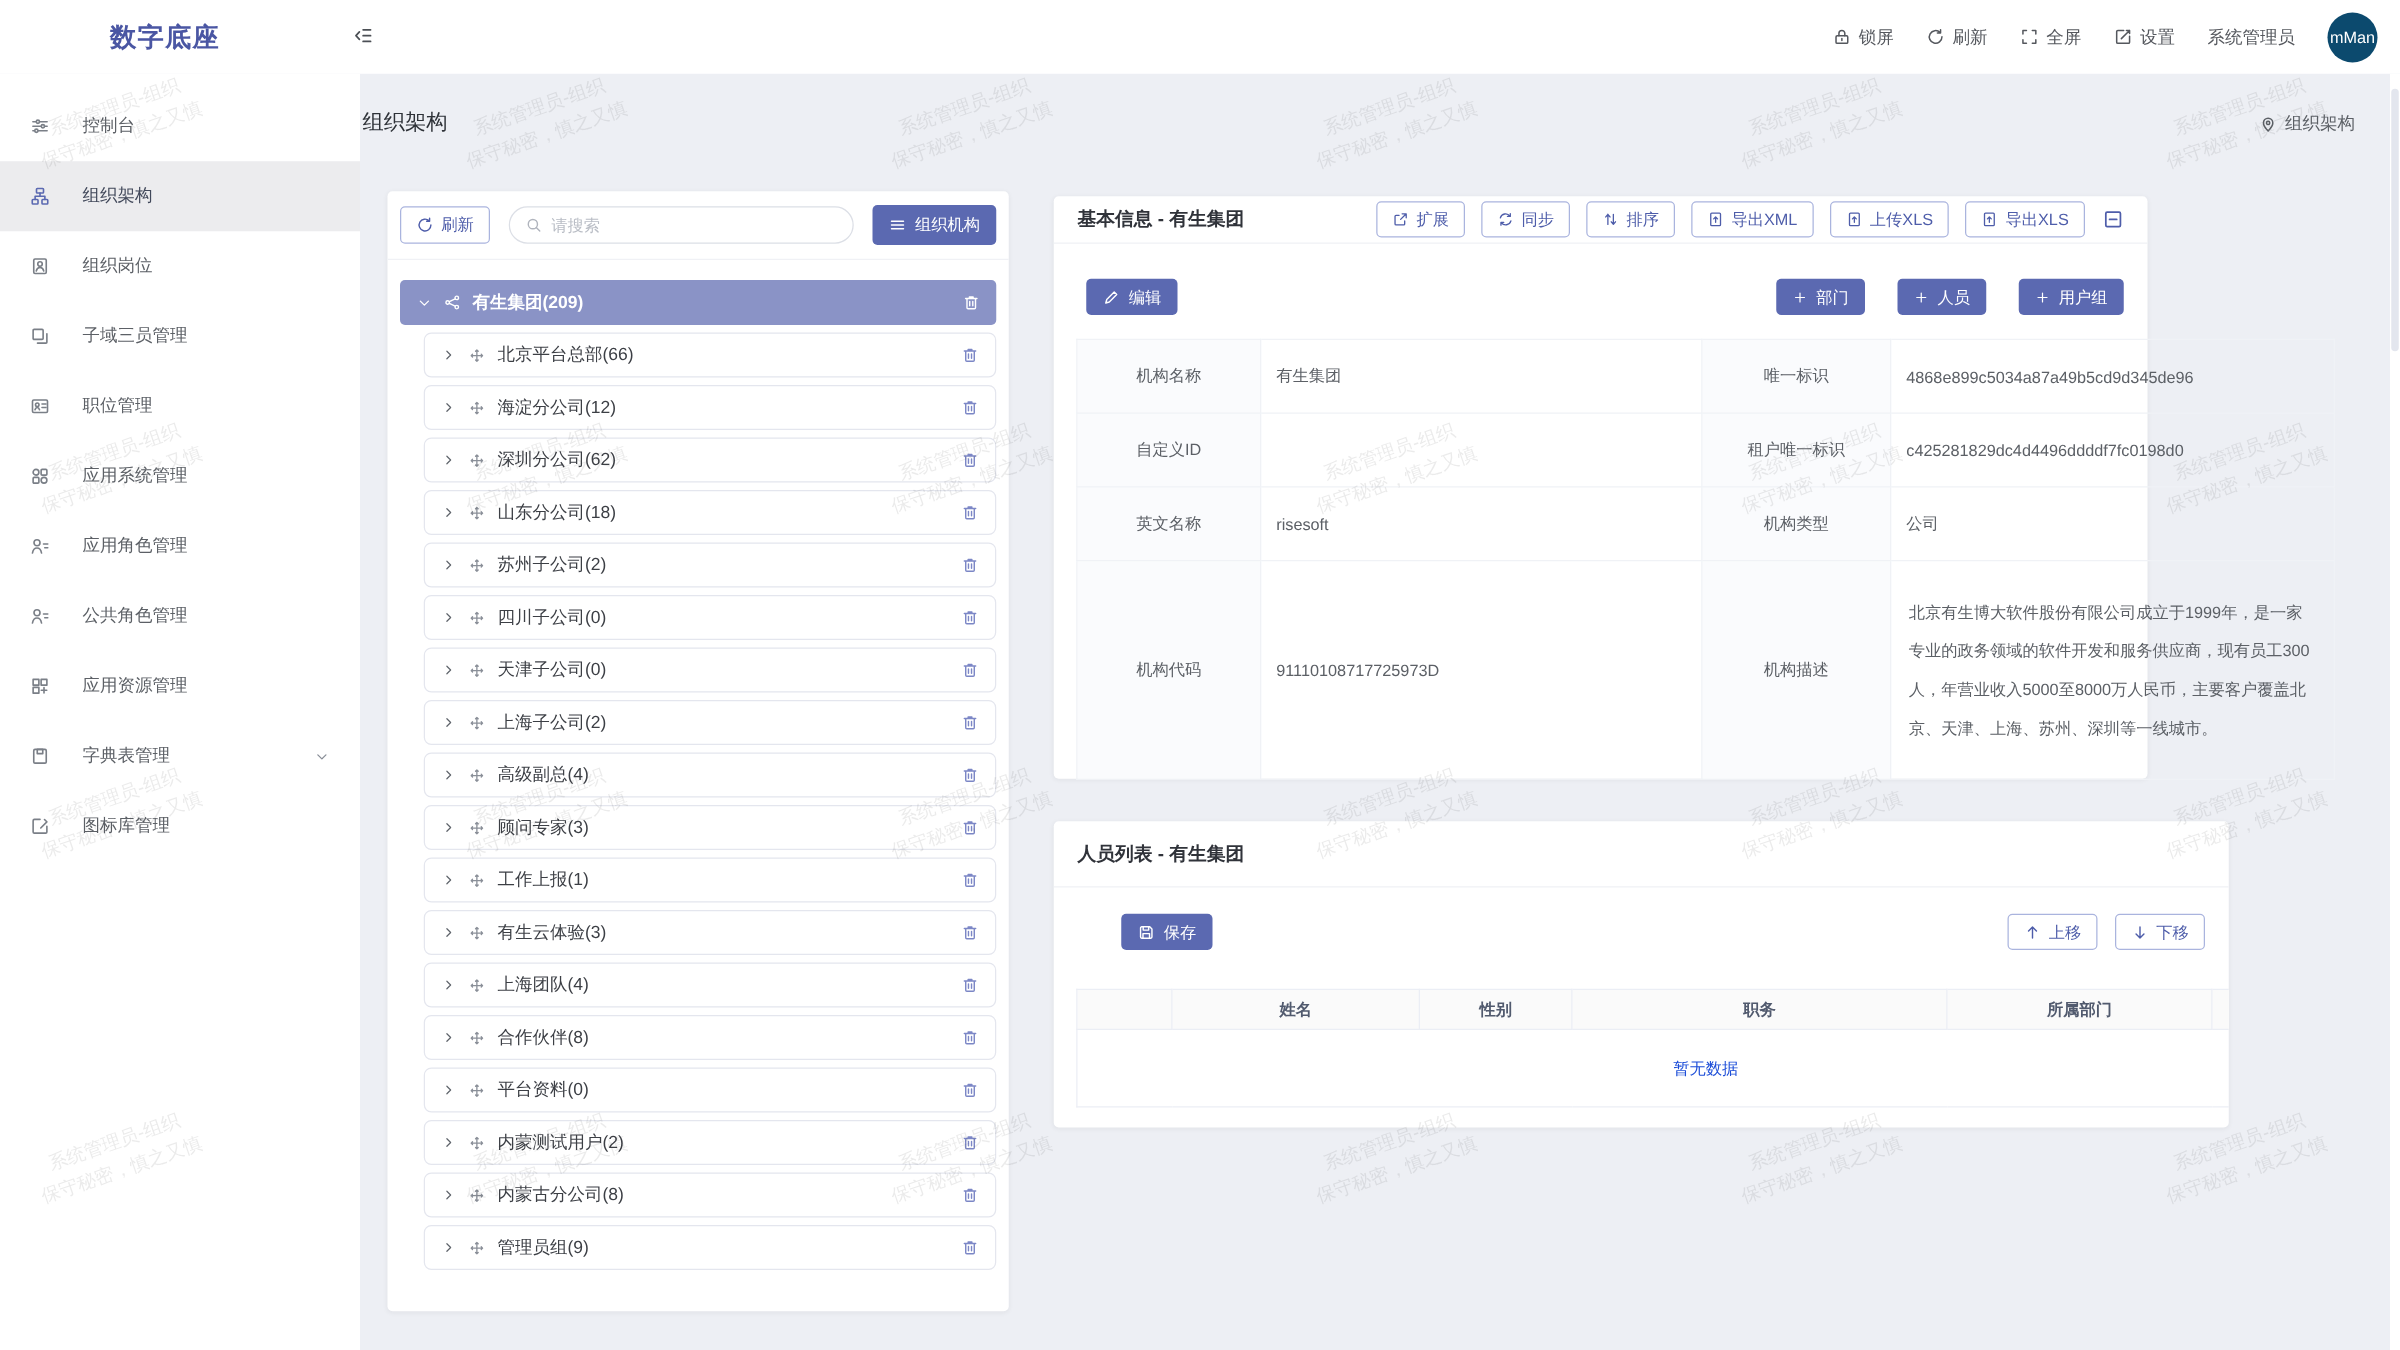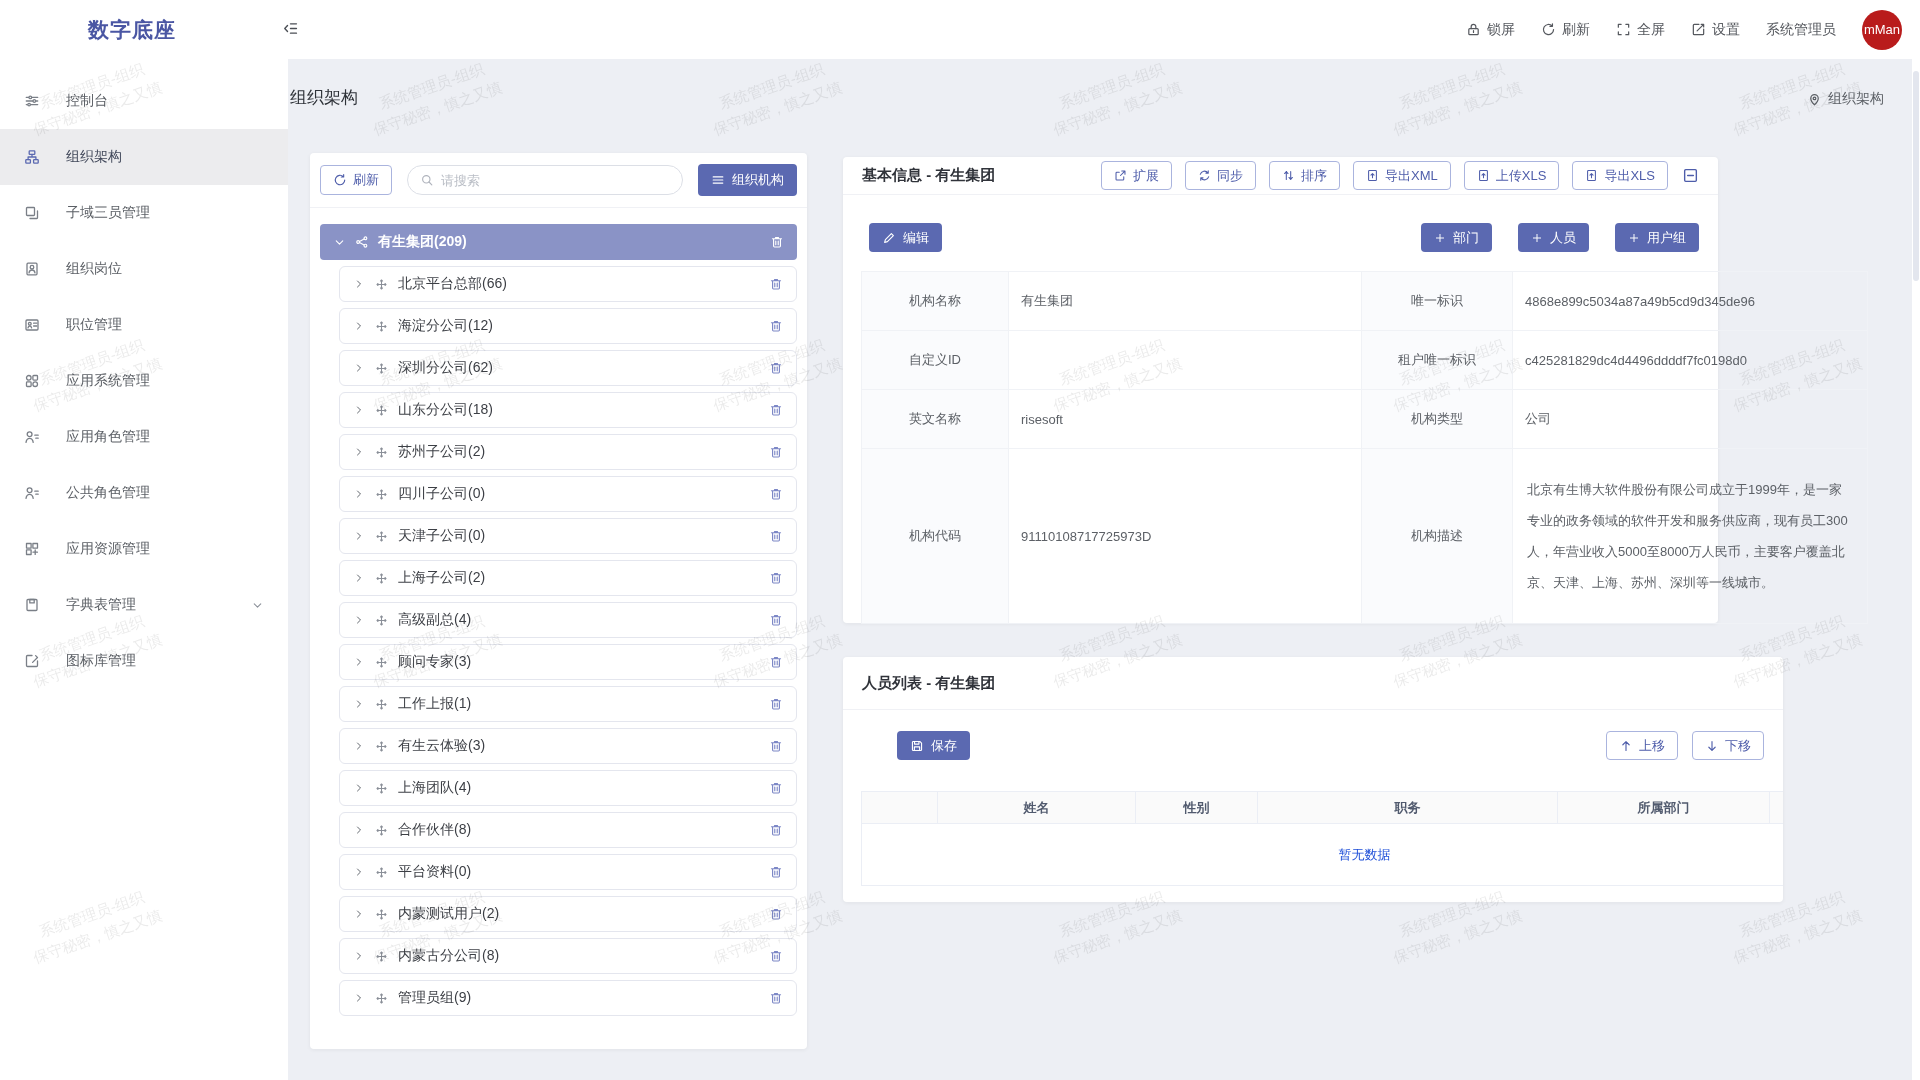--- a/index.html
+++ b/index.html
@@ -8,21 +8,21 @@
   #app { position:relative; width:1920px; height:1080px; }
 
   
   .topbar { position:absolute; top:0; left:0; right:0; height:59px; background:#fff; z-index:5; }
   .logo { position:absolute; left:88px; top:0; height:59px; display:flex; align-items:center;
           font-size:21px; font-weight:700; color:#4a56a3; letter-spacing:1px; }
   .collapse-btn { position:absolute; left:282px; top:20px; color:#4b4f55; cursor:pointer; }
   .top-actions { position:absolute; right:18px; top:0; height:59px; display:flex; align-items:center;
                  gap:26px; color:#55585e; font-size:14px; }
   .top-action { display:flex; align-items:center; gap:6px; cursor:pointer; }
-  .avatar { width:40px; height:40px; border-radius:50%; background:#b91c1c; color:#fff;
+  .avatar { width:40px; height:40px; border-radius:50%; background:#0c4a6e; color:#fff;
             display:flex; align-items:center; justify-content:center; font-size:13px; overflow:hidden; }
 
   
   .sidebar { position:absolute; top:59px; left:0; width:288px; bottom:0; background:#fff; z-index:4; padding-top:14px; }
   .side-item { height:56px; display:flex; align-items:center; padding:0 24px; gap:26px;
                color:#5c6066; font-size:14px; cursor:pointer; }
   .side-item .s-icon { color:#7a7f87; display:flex; }
   .side-item.active { background:#ececee; color:#41485a; }
   .side-item.active .s-icon { color:#5b69b1; }
   .side-item .chev { margin-left:auto; color:#8a8f98; display:flex; }
@@ -160,35 +160,35 @@
             <rect x="1.8" y="10.6" width="4.6" height="3.6" rx=".6"></rect>
             <rect x="9.6" y="10.6" width="4.6" height="3.6" rx=".6"></rect>
             <path d="M8 5.4v2.4M4.1 10.6V8h7.8v2.6"></path>
           </svg>
         </span>
         <span>组织架构</span>
       </div>
       <div class="side-item">
         <span class="s-icon">
           <svg width="16" height="16" viewBox="0 0 16 16" fill="none" stroke="currentColor" stroke-width="1.3" stroke-linecap="round" stroke-linejoin="round">
-            <rect x="2.5" y="2.5" width="8" height="8" rx=".8"></rect>
-            <path d="M13.5 6v6.8a.7.7 0 0 1-.7.7H6"></path>
-          </svg>
-        </span>
-        <span>子域三员管理</span>
-      </div>
-      <div class="side-item">
-        <span class="s-icon">
-          <svg width="16" height="16" viewBox="0 0 16 16" fill="none" stroke="currentColor" stroke-width="1.3" stroke-linecap="round" stroke-linejoin="round">
             <rect x="3" y="2.2" width="10" height="11.6" rx="1"></rect>
             <circle cx="8" cy="6.2" r="1.8"></circle>
             <path d="M5 11.8c.4-1.8 1.6-2.8 3-2.8s2.6 1 3 2.8"></path>
           </svg>
         </span>
         <span>组织岗位</span>
+      </div>
+      <div class="side-item">
+        <span class="s-icon">
+          <svg width="16" height="16" viewBox="0 0 16 16" fill="none" stroke="currentColor" stroke-width="1.3" stroke-linecap="round" stroke-linejoin="round">
+            <rect x="2.5" y="2.5" width="8" height="8" rx=".8"></rect>
+            <path d="M13.5 6v6.8a.7.7 0 0 1-.7.7H6"></path>
+          </svg>
+        </span>
+        <span>子域三员管理</span>
       </div>
       <div class="side-item">
         <span class="s-icon">
           <svg width="16" height="16" viewBox="0 0 16 16" fill="none" stroke="currentColor" stroke-width="1.3" stroke-linecap="round" stroke-linejoin="round">
             <rect x="2" y="3" width="12" height="10" rx="1"></rect>
             <circle cx="5.8" cy="6.8" r="1.4"></circle>
             <path d="M4 10.8c.3-1.2 1-1.8 1.8-1.8s1.5.6 1.8 1.8M9.6 6.2h3.2M9.6 9h3.2"></path>
           </svg>
         </span>
         <span>职位管理</span>

